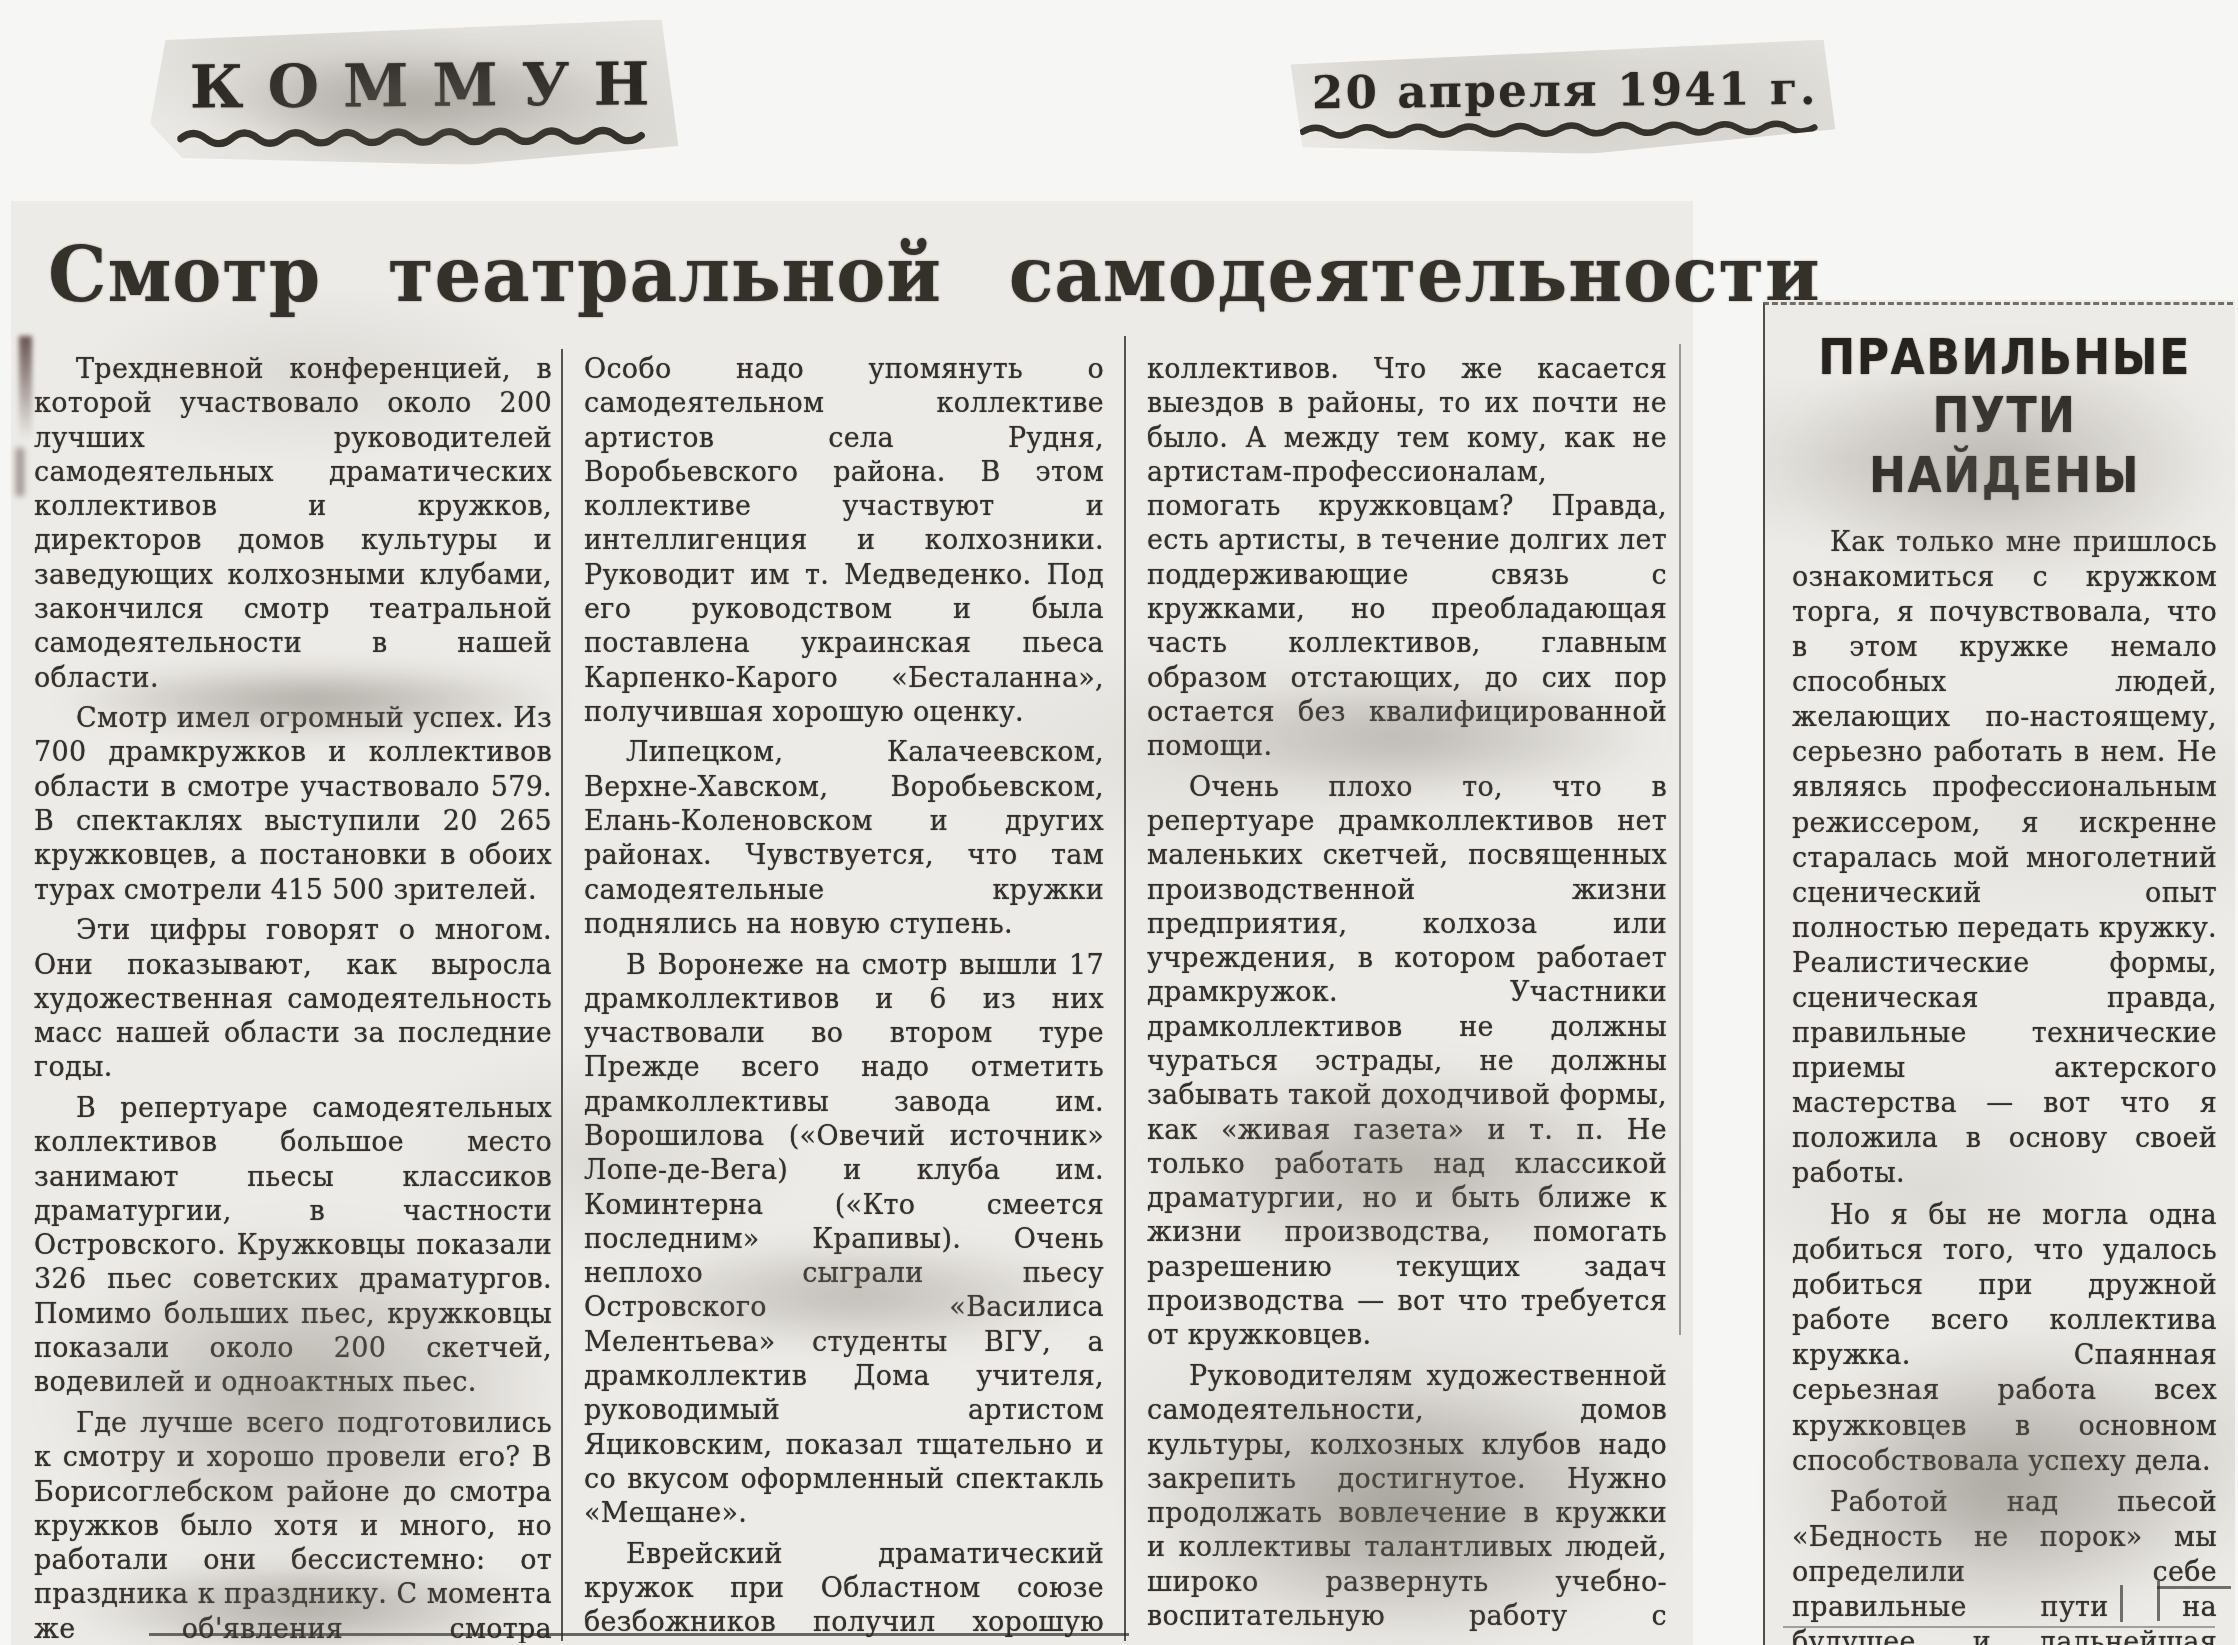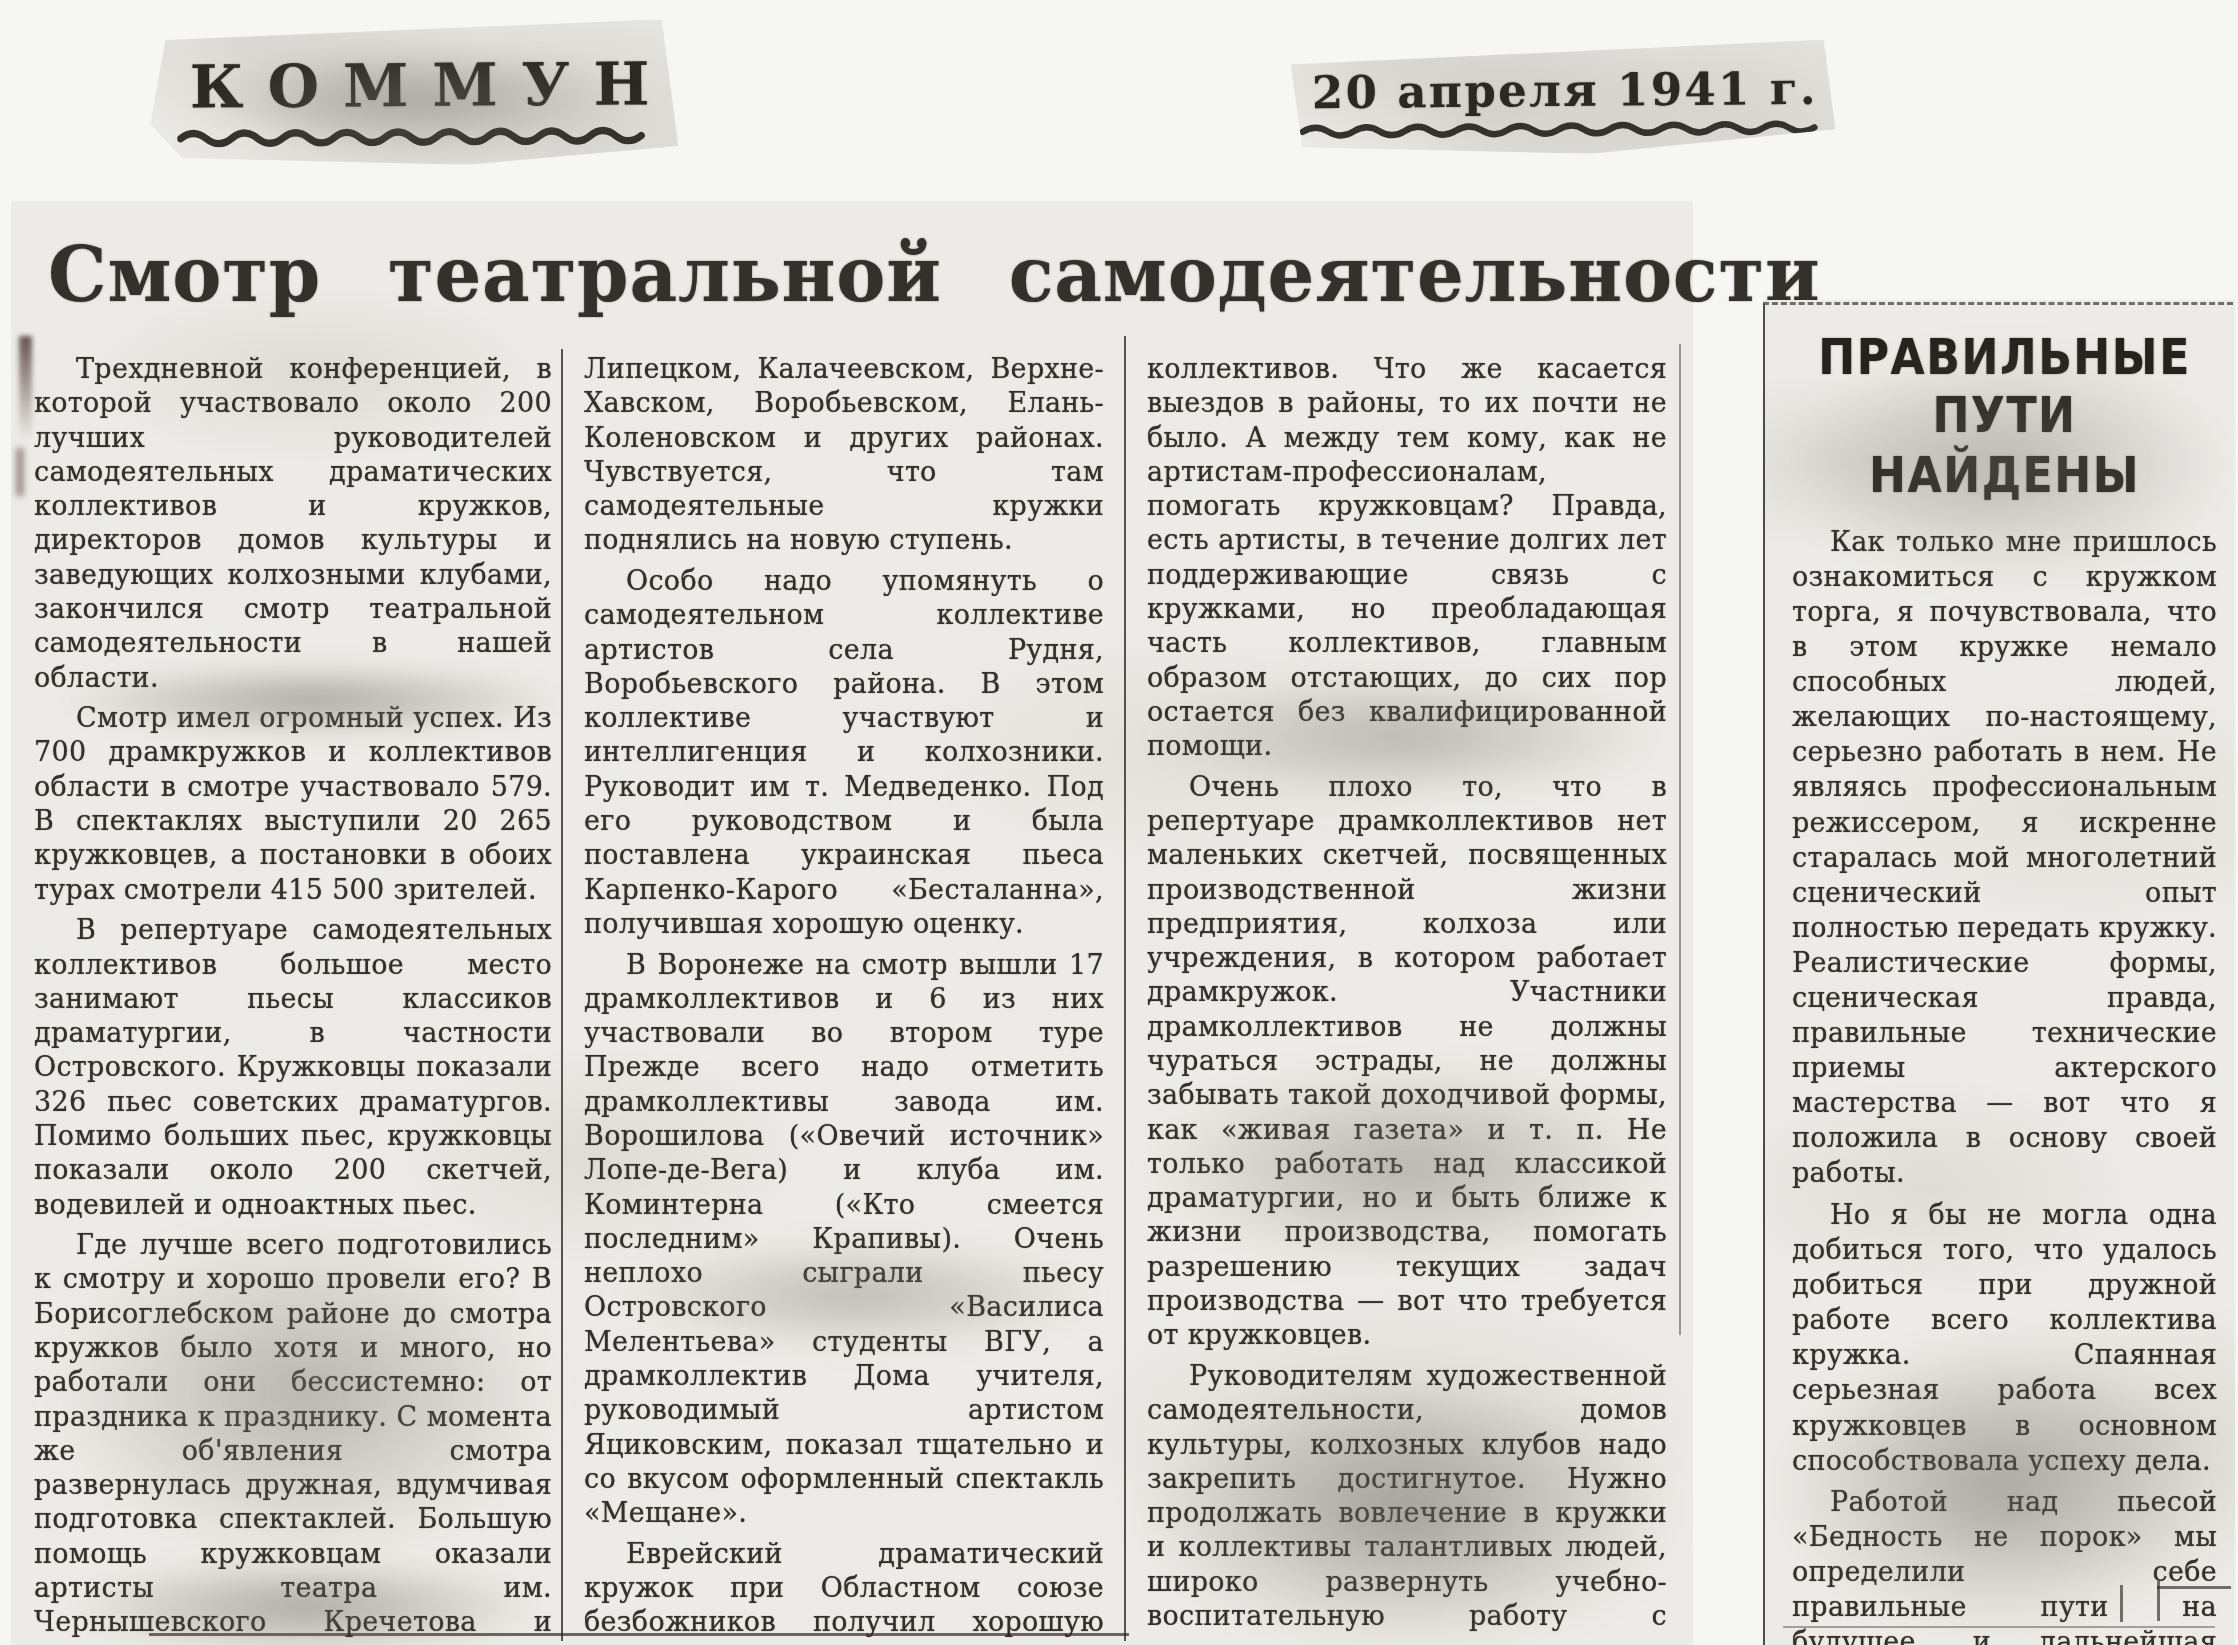--- a/index.html
+++ b/index.html
@@ -85,29 +85,30 @@
   </svg>
 </div>
 
 <div class="paper" style="left:11.2px;top:201px;width:1682px;height:1444px;"></div>
 
 <div class="headline">Смотр театральной самодеятельности</div>
 
 <div class="colbody" style="left:34px;width:518px;">
     <p>Трехдневной конференцией, в которой участвовало около 200 лучших руководителей самодеятельных драматических коллективов и кружков, директоров домов культуры и заведующих колхозными клубами, закончился смотр театральной самодеятельности в нашей области.</p>
     <p>Смотр имел огромный успех. Из 700 драмкружков и коллективов области в смотре участвовало 579. В спектаклях выступили 20 265 кружковцев, а постановки в обоих турах смотрели 415 500 зрителей.</p>
+    <p>Эти цифры говорят о многом. Они показывают, как выросла художественная самодеятельность масс нашей области за последние годы.</p>
     <p>В репертуаре самодеятельных коллективов большое место занимают пьесы классиков драматургии, в частности Островского. Кружковцы показали 326 пьес советских драматургов. Помимо больших пьес, кружковцы показали около 200 скетчей, водевилей и одноактных пьес.</p>
     <p>Где лучше всего подготовились к смотру и хорошо провели его? В Борисоглебском районе до смотра кружков было хотя и много, но работали они бессистемно: от праздника к празднику. С момента же об'явления смотра развернулась дружная, вдумчивая подготовка спектаклей. Большую помощь кружковцам оказали артисты театра им. Чернышевского Кречетова и Семягин. Они помогли выявить таких талантливых людей, как Королев, Торопова, Попов, Альбрехт и другие.</p>
   </div>
 
 <div class="divider" style="left:561px;top:349px;height:1292px;"></div>
 
 <div class="colbody cont" style="left:584px;width:520px;">
+    <p>Особо надо упомянуть о самодеятельном коллективе артистов села Рудня, Воробьевского района. В этом коллективе участвуют и интеллигенция и колхозники. Руководит им т. Медведенко. Под его руководством и была поставлена украинская пьеса Карпенко-Карого «Бесталанна», получившая хорошую оценку.</p>
     <p>Липецком, Калачеевском, Верхне-Хавском, Воробьевском, Елань-Коленовском и других районах. Чувствуется, что там самодеятельные кружки поднялись на новую ступень.</p>
-    <p>Особо надо упомянуть о самодеятельном коллективе артистов села Рудня, Воробьевского района. В этом коллективе участвуют и интеллигенция и колхозники. Руководит им т. Медведенко. Под его руководством и была поставлена украинская пьеса Карпенко-Карого «Бесталанна», получившая хорошую оценку.</p>
     <p>В Воронеже на смотр вышли 17 драмколлективов и 6 из них участвовали во втором туре Прежде всего надо отметить драмколлективы завода им. Ворошилова («Овечий источник» Лопе-де-Вега) и клуба им. Коминтерна («Кто смеется последним» Крапивы). Очень неплохо сыграли пьесу Островского «Василиса Мелентьева» студенты ВГУ, а драмколлектив Дома учителя, руководимый артистом Яциковским, показал тщательно и со вкусом оформленный спектакль «Мещане».</p>
     <p>Еврейский драматический кружок при Областном союзе безбожников получил хорошую оценку за постановку пьесы Шолом-Алейхема «Еврейское счастье».</p>
   </div>
 
 <div class="divider" style="left:1124px;top:336px;height:1305px;"></div>
 
 <div class="colbody cont" style="left:1147px;width:520px;">
   <div class="cont">
       <p>коллективов. Что же касается выездов в районы, то их почти не было. А между тем кому, как не артистам-профессионалам, помогать кружковцам? Правда, есть артисты, в течение долгих лет поддерживающие связь с кружками, но преобладающая часть коллективов, главным образом отстающих, до сих пор остается без квалифицированной помощи.</p>
       <p>Очень плохо то, что в репертуаре драмколлективов нет маленьких скетчей, посвященных производственной жизни предприятия, колхоза или учреждения, в котором работает драмкружок. Участники драмколлективов не должны чураться эстрады, не должны забывать такой доходчивой формы, как «живая газета» и т. п. Не только работать над классикой драматургии, но и быть ближе к жизни производства, помогать разрешению текущих задач производства — вот что требуется от кружковцев.</p>

